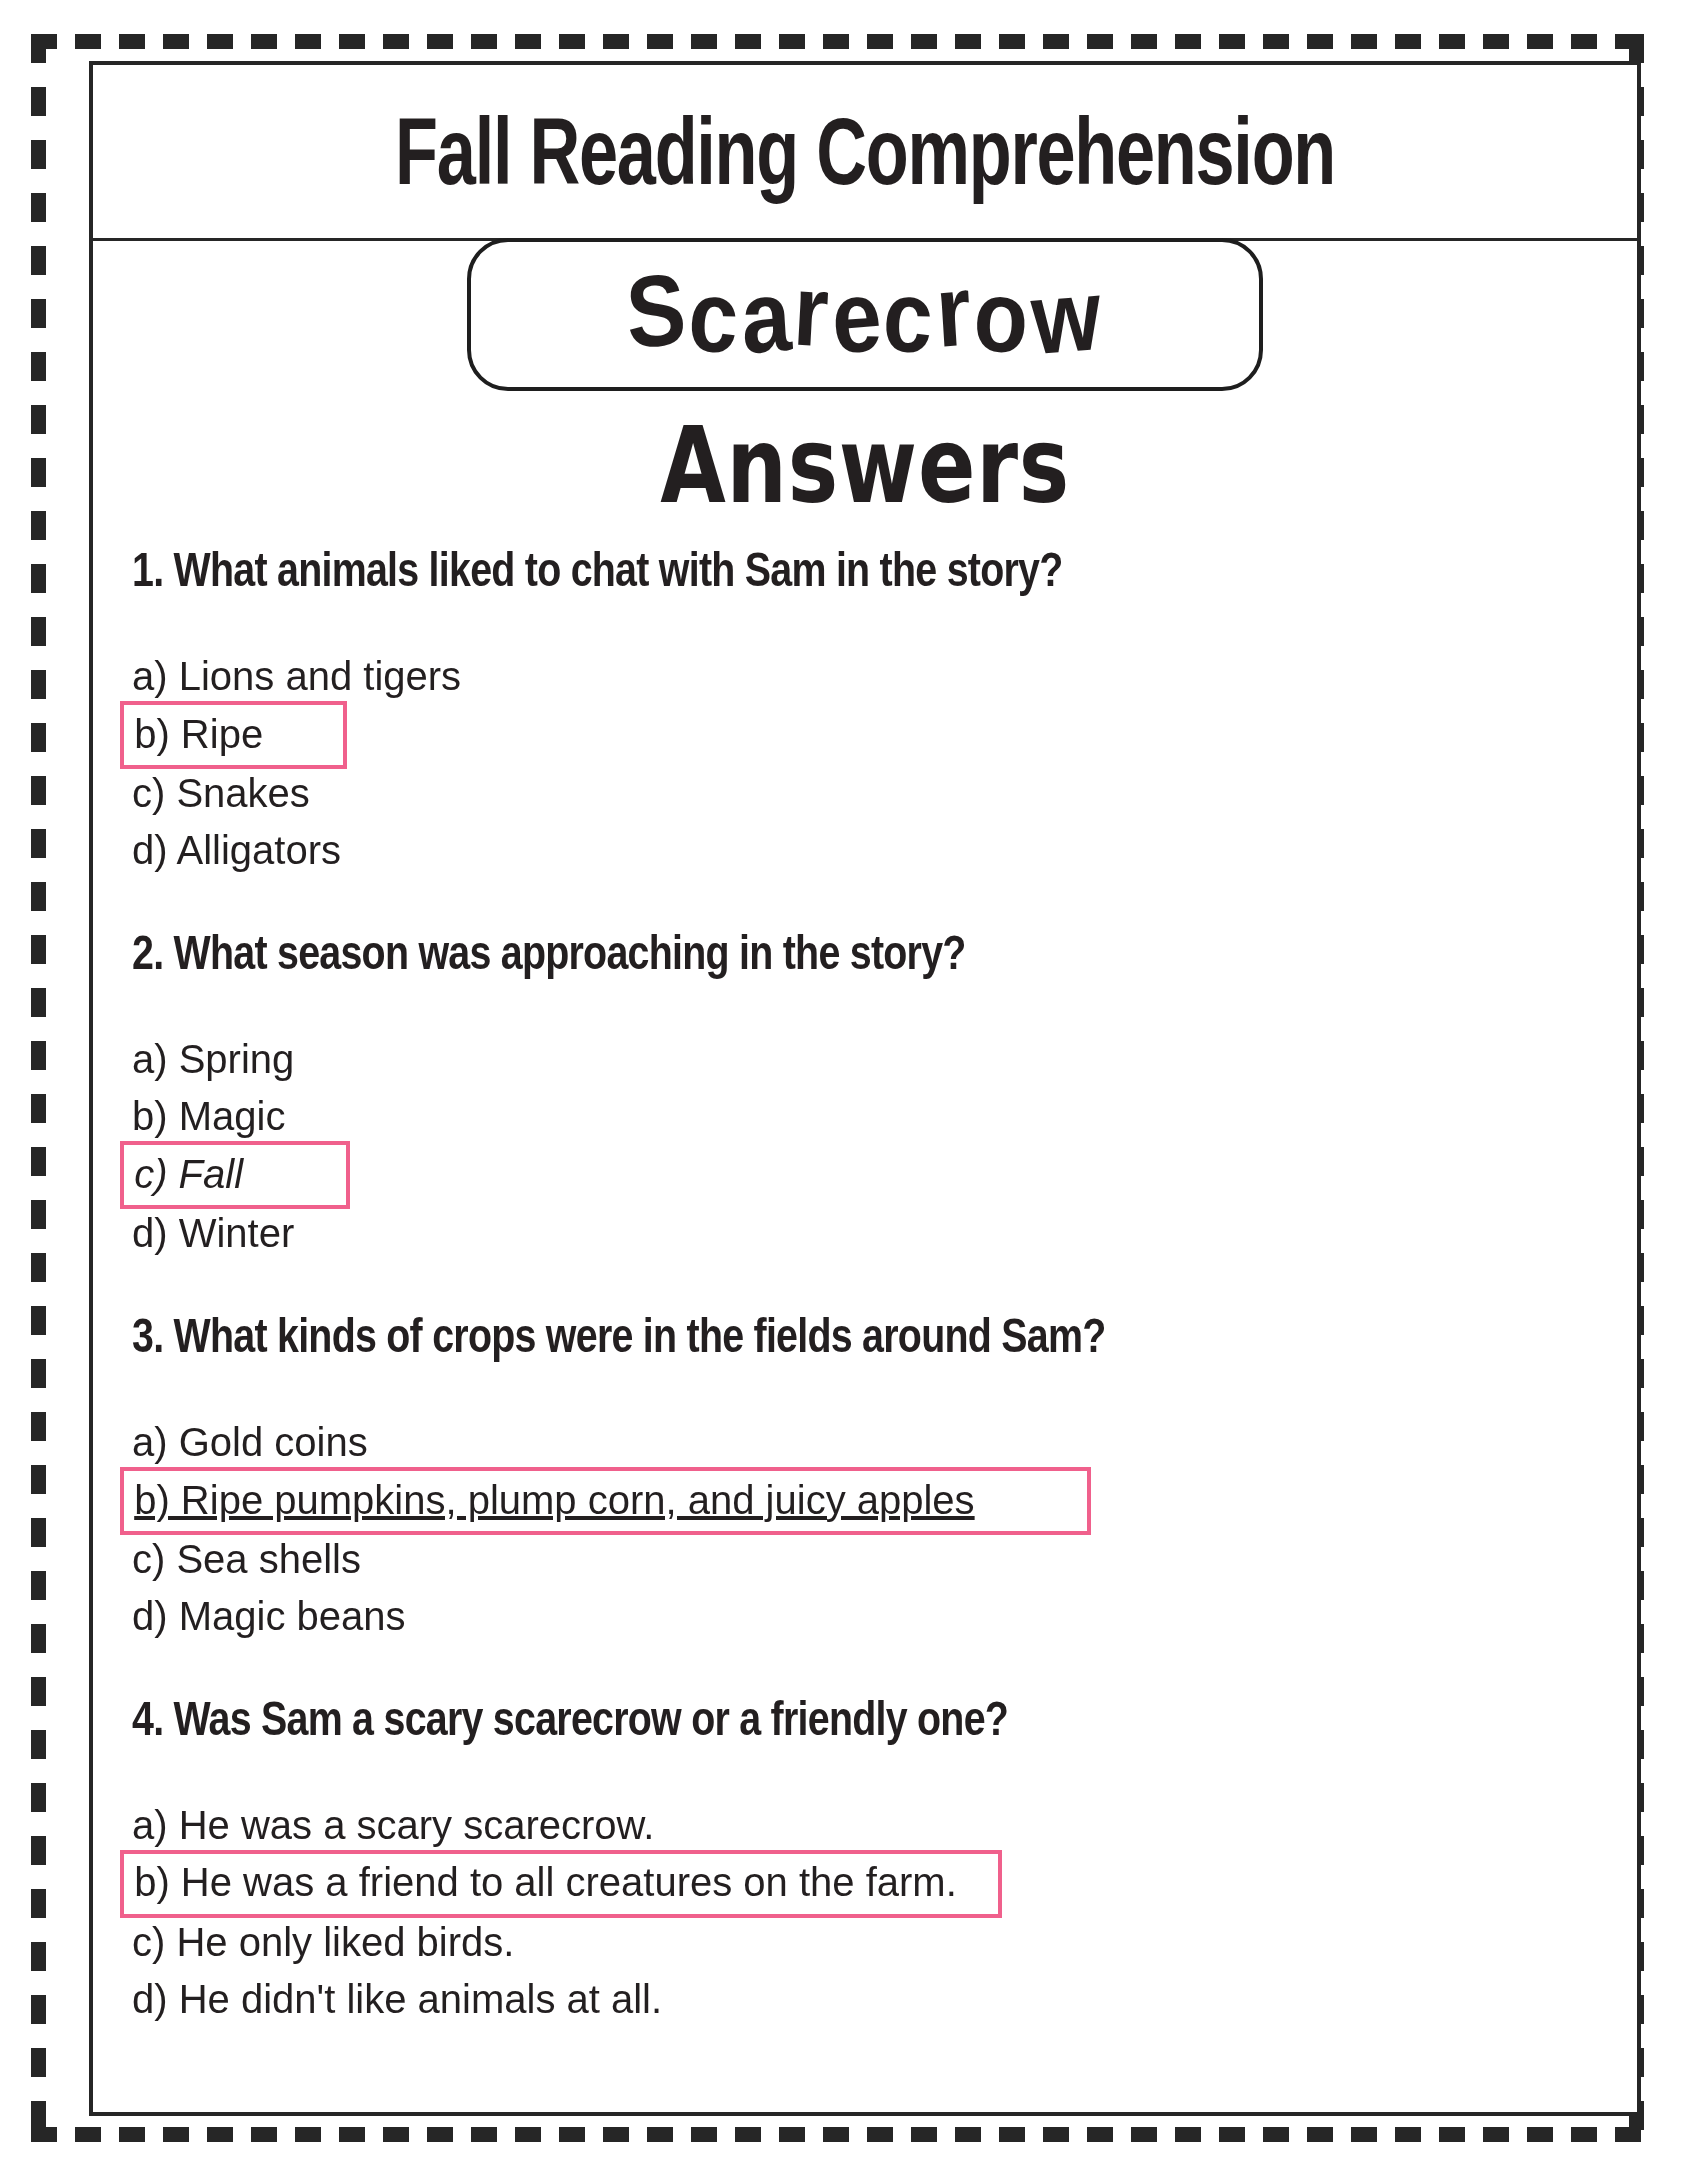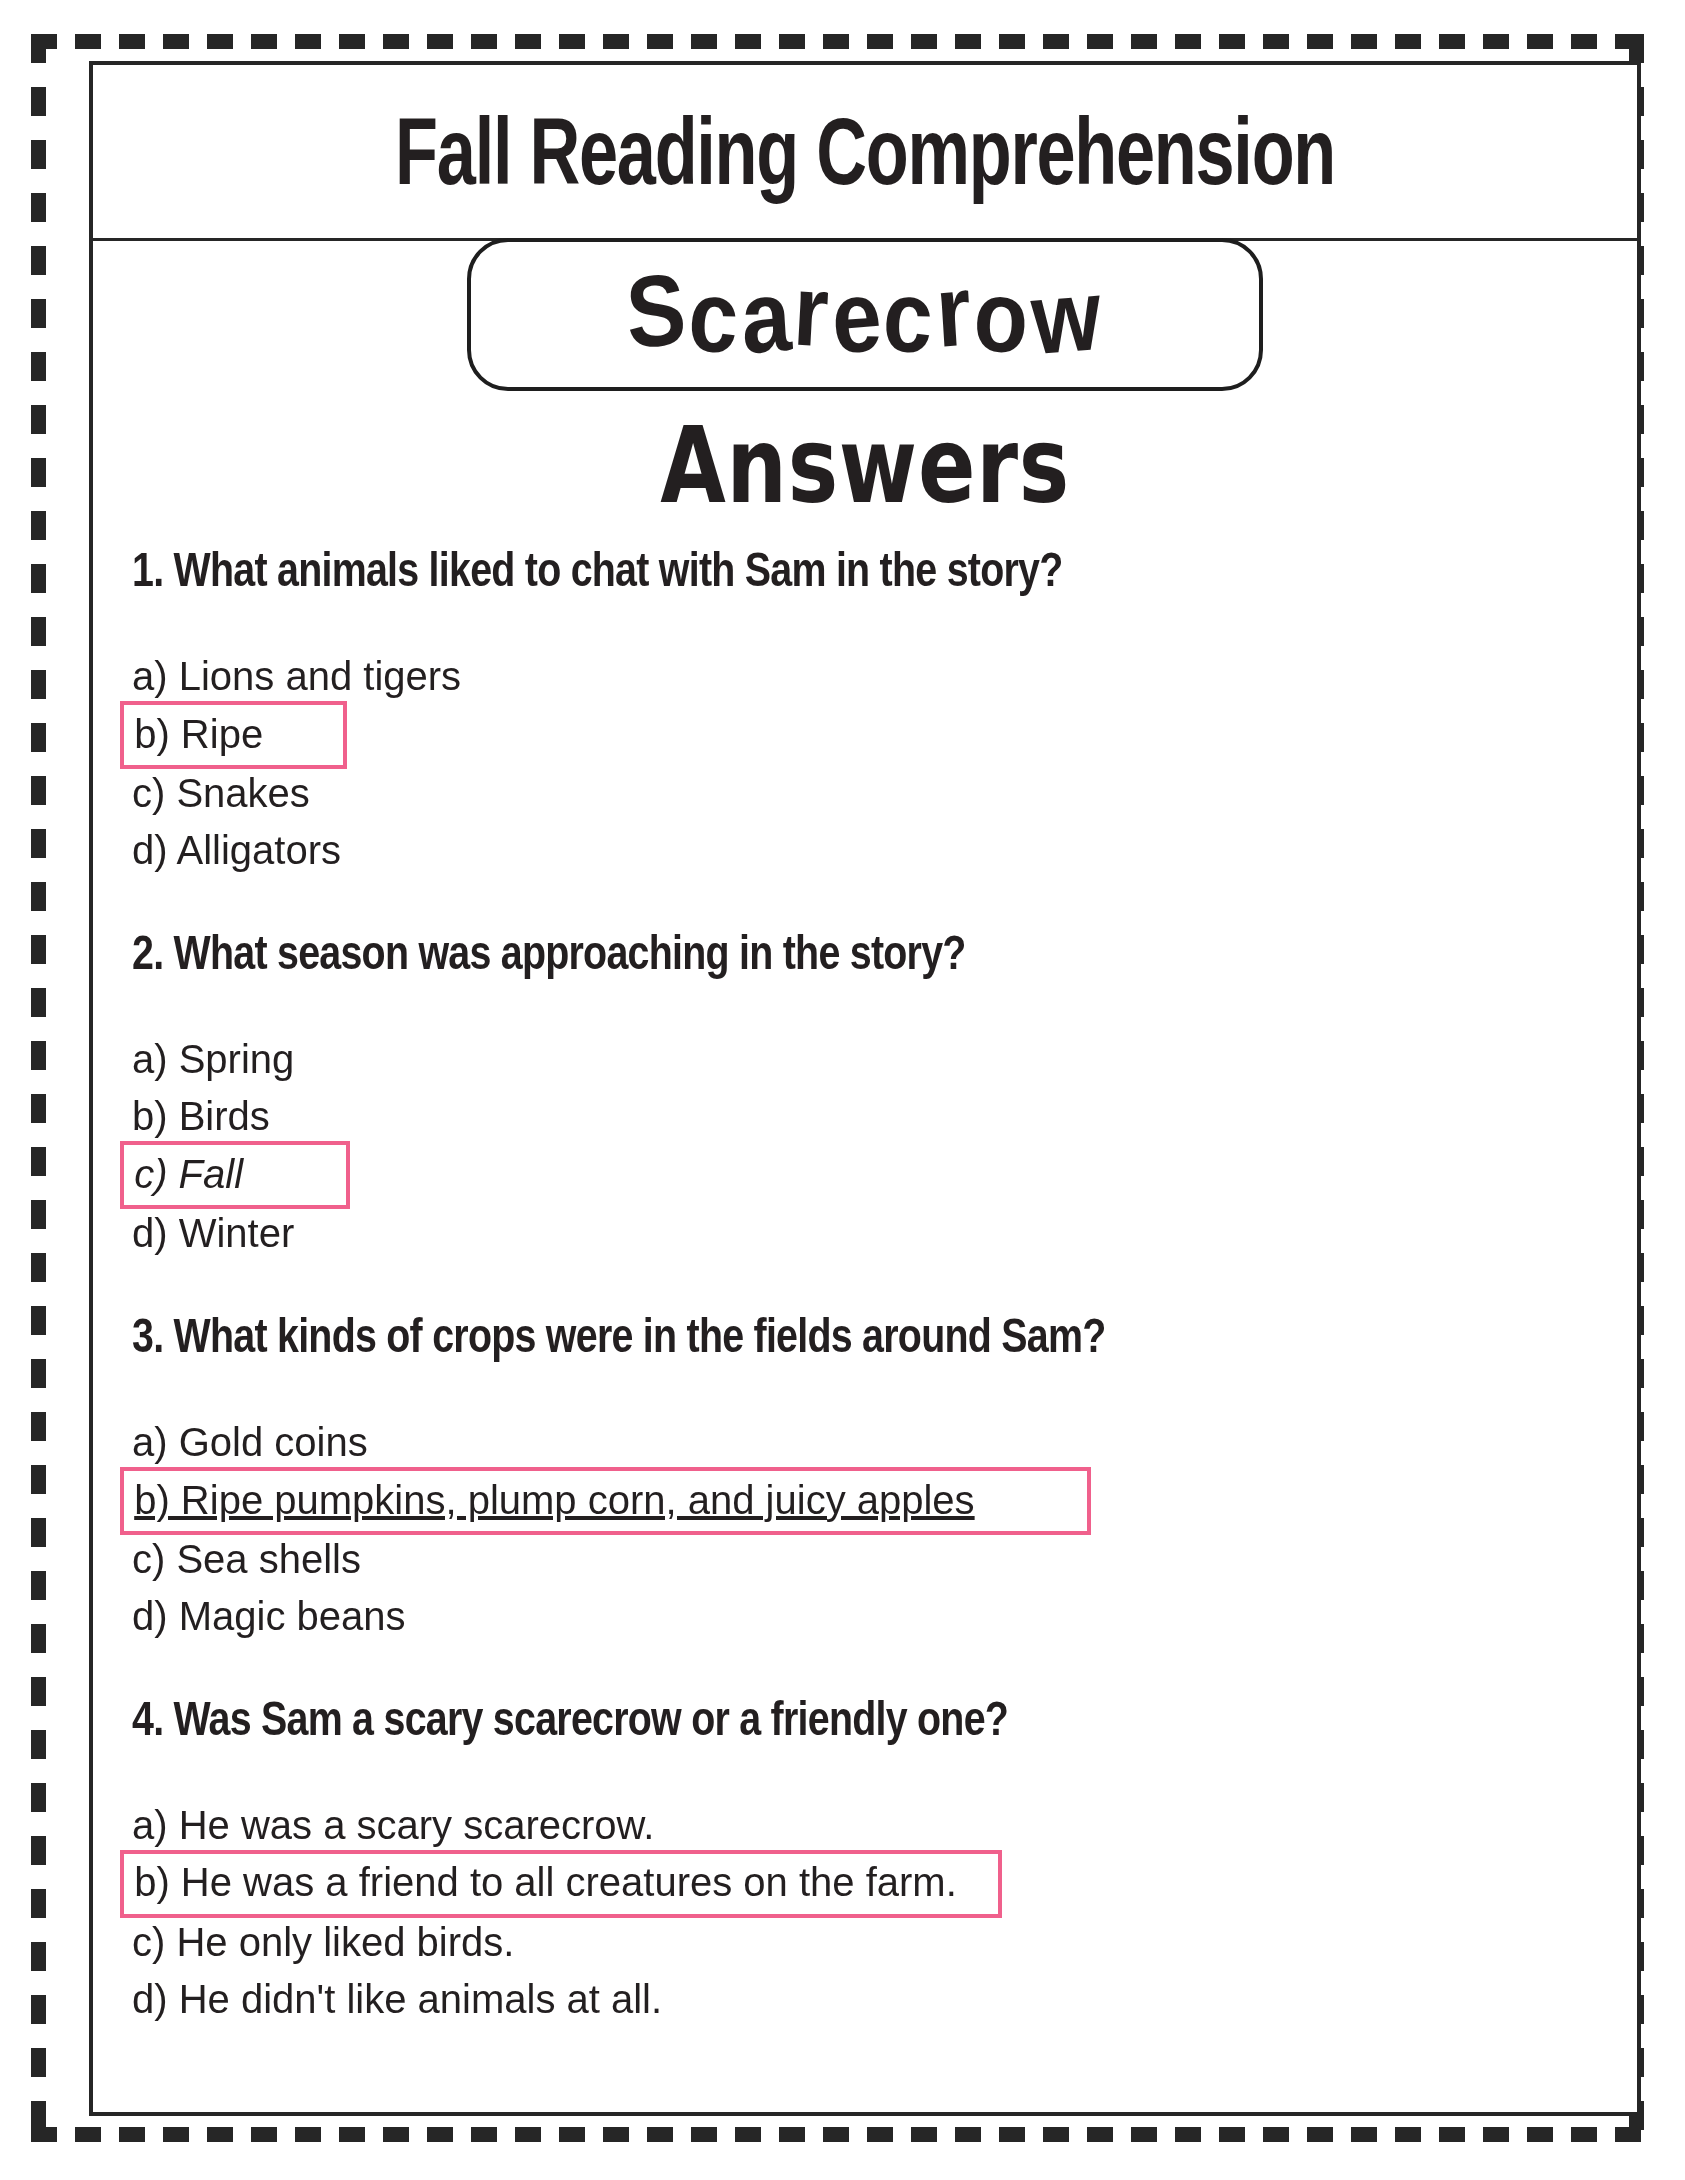--- a/index.html
+++ b/index.html
@@ -97,21 +97,21 @@
         <div class="option"><span class="opt-text boxed">b) Ripe</span></div>
         <div class="option"><span class="opt-text">c) Snakes</span></div>
         <div class="option"><span class="opt-text">d) Alligators</span></div>
       </div>
 
       <div class="q-block qb-1">
         <div class="q-line">
           <span class="q-text">2. What season was approaching in the story?</span>
         </div>
         <div class="option"><span class="opt-text">a) Spring</span></div>
-        <div class="option"><span class="opt-text">b) Birds</span></div>
+        <div class="option"><span class="opt-text">b) Magic</span></div>
         <div class="option"><span class="opt-text boxed">c) Fall</span></div>
         <div class="option"><span class="opt-text">d) Winter</span></div>
       </div>
 
       <div class="q-block qb-2">
         <div class="q-line">
           <span class="q-text">3. What kinds of crops were in the fields around Sam?</span>
         </div>
         <div class="option"><span class="opt-text">a) Gold coins</span></div>
         <div class="option"><span class="opt-text boxed">b) Ripe pumpkins, plump corn, and juicy apples</span></div>

